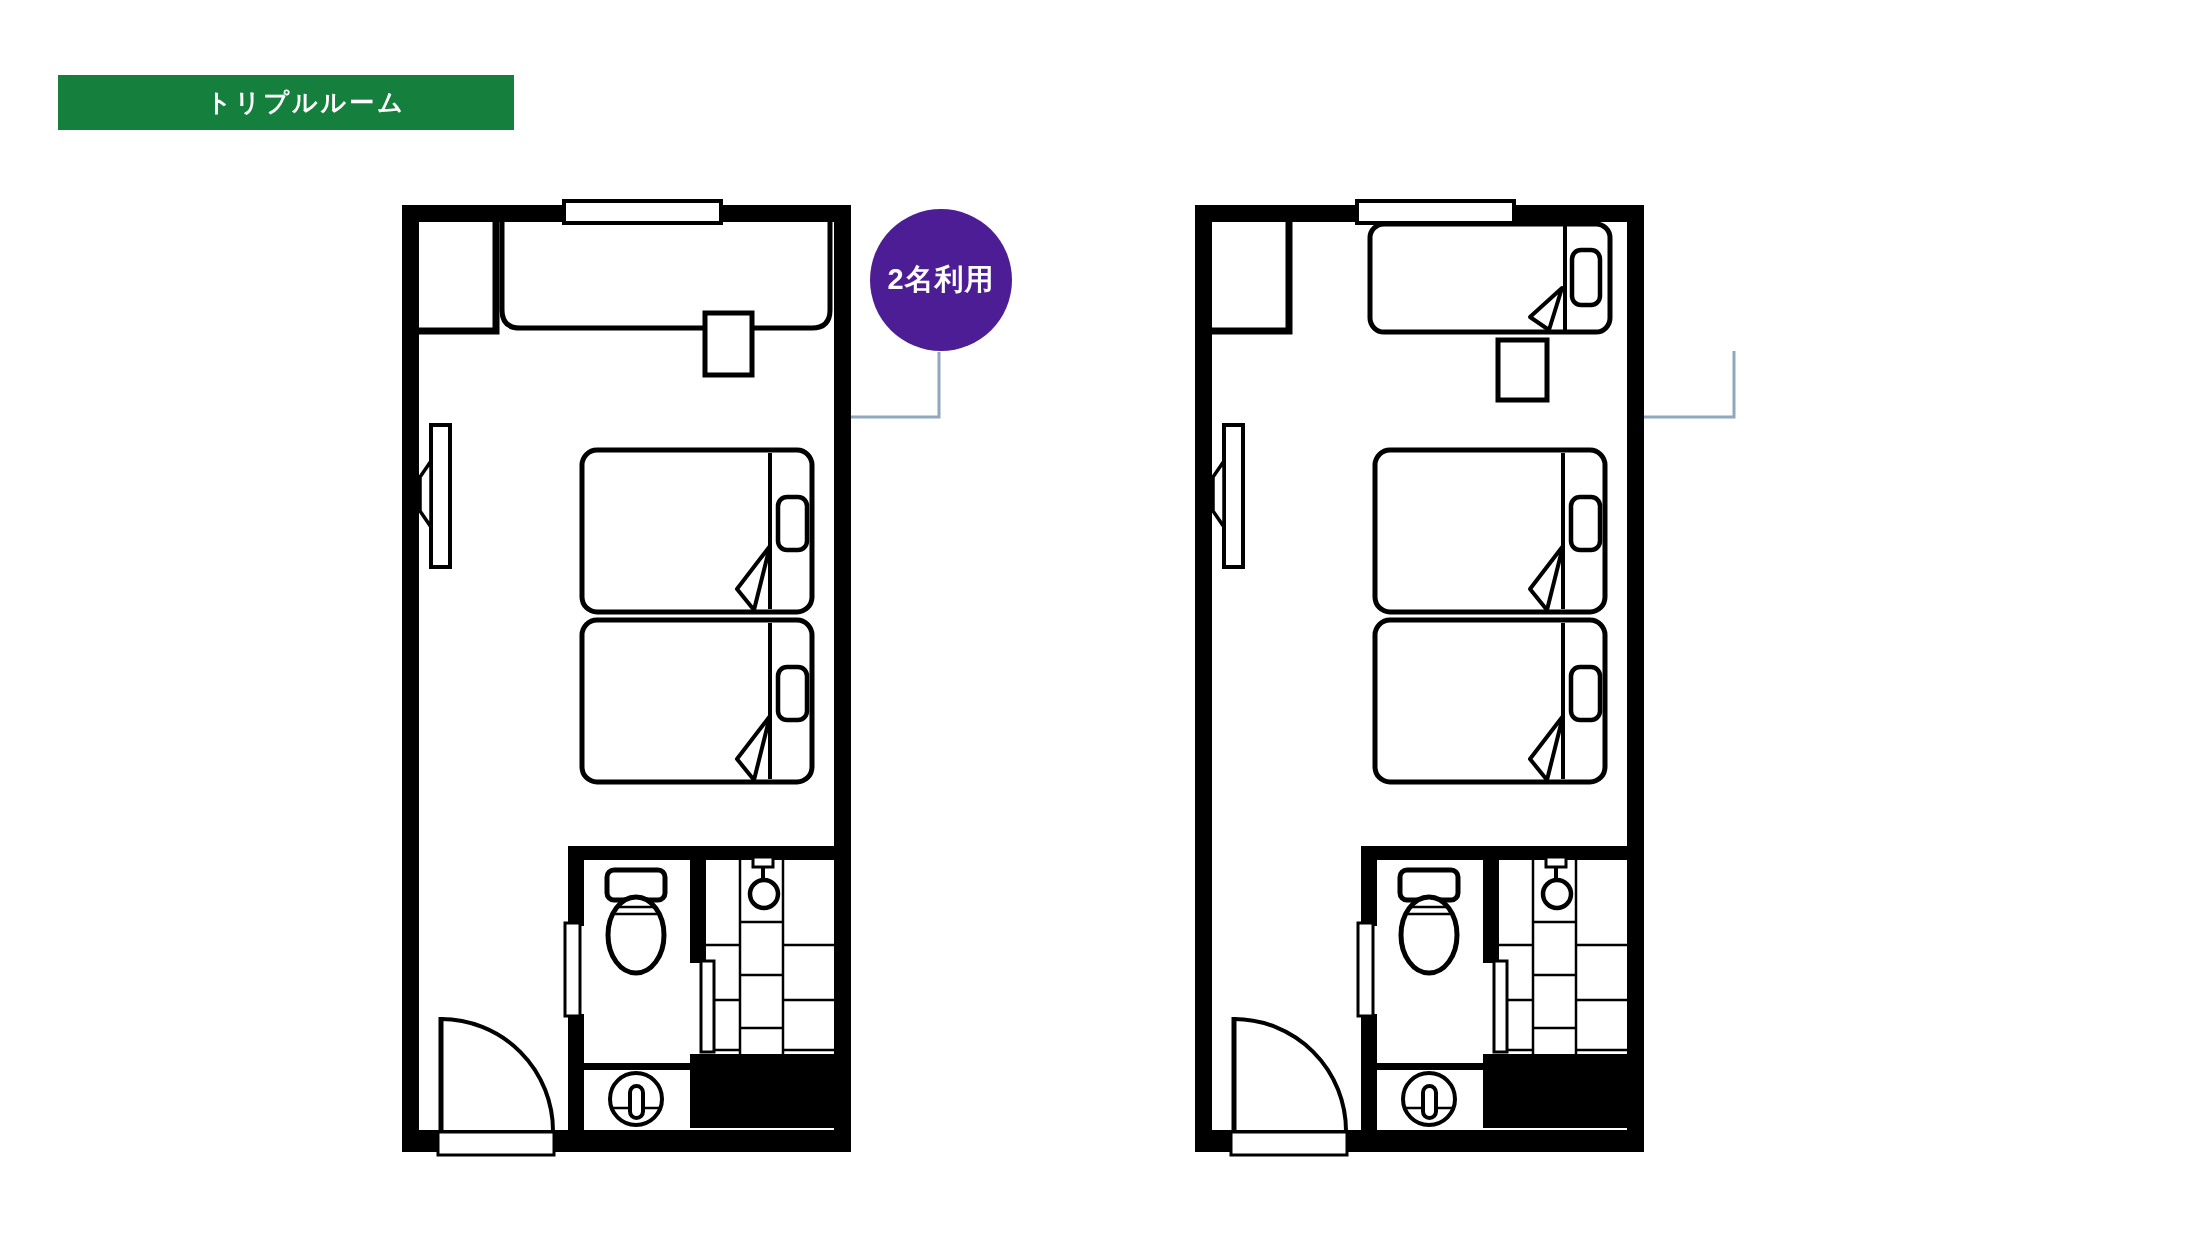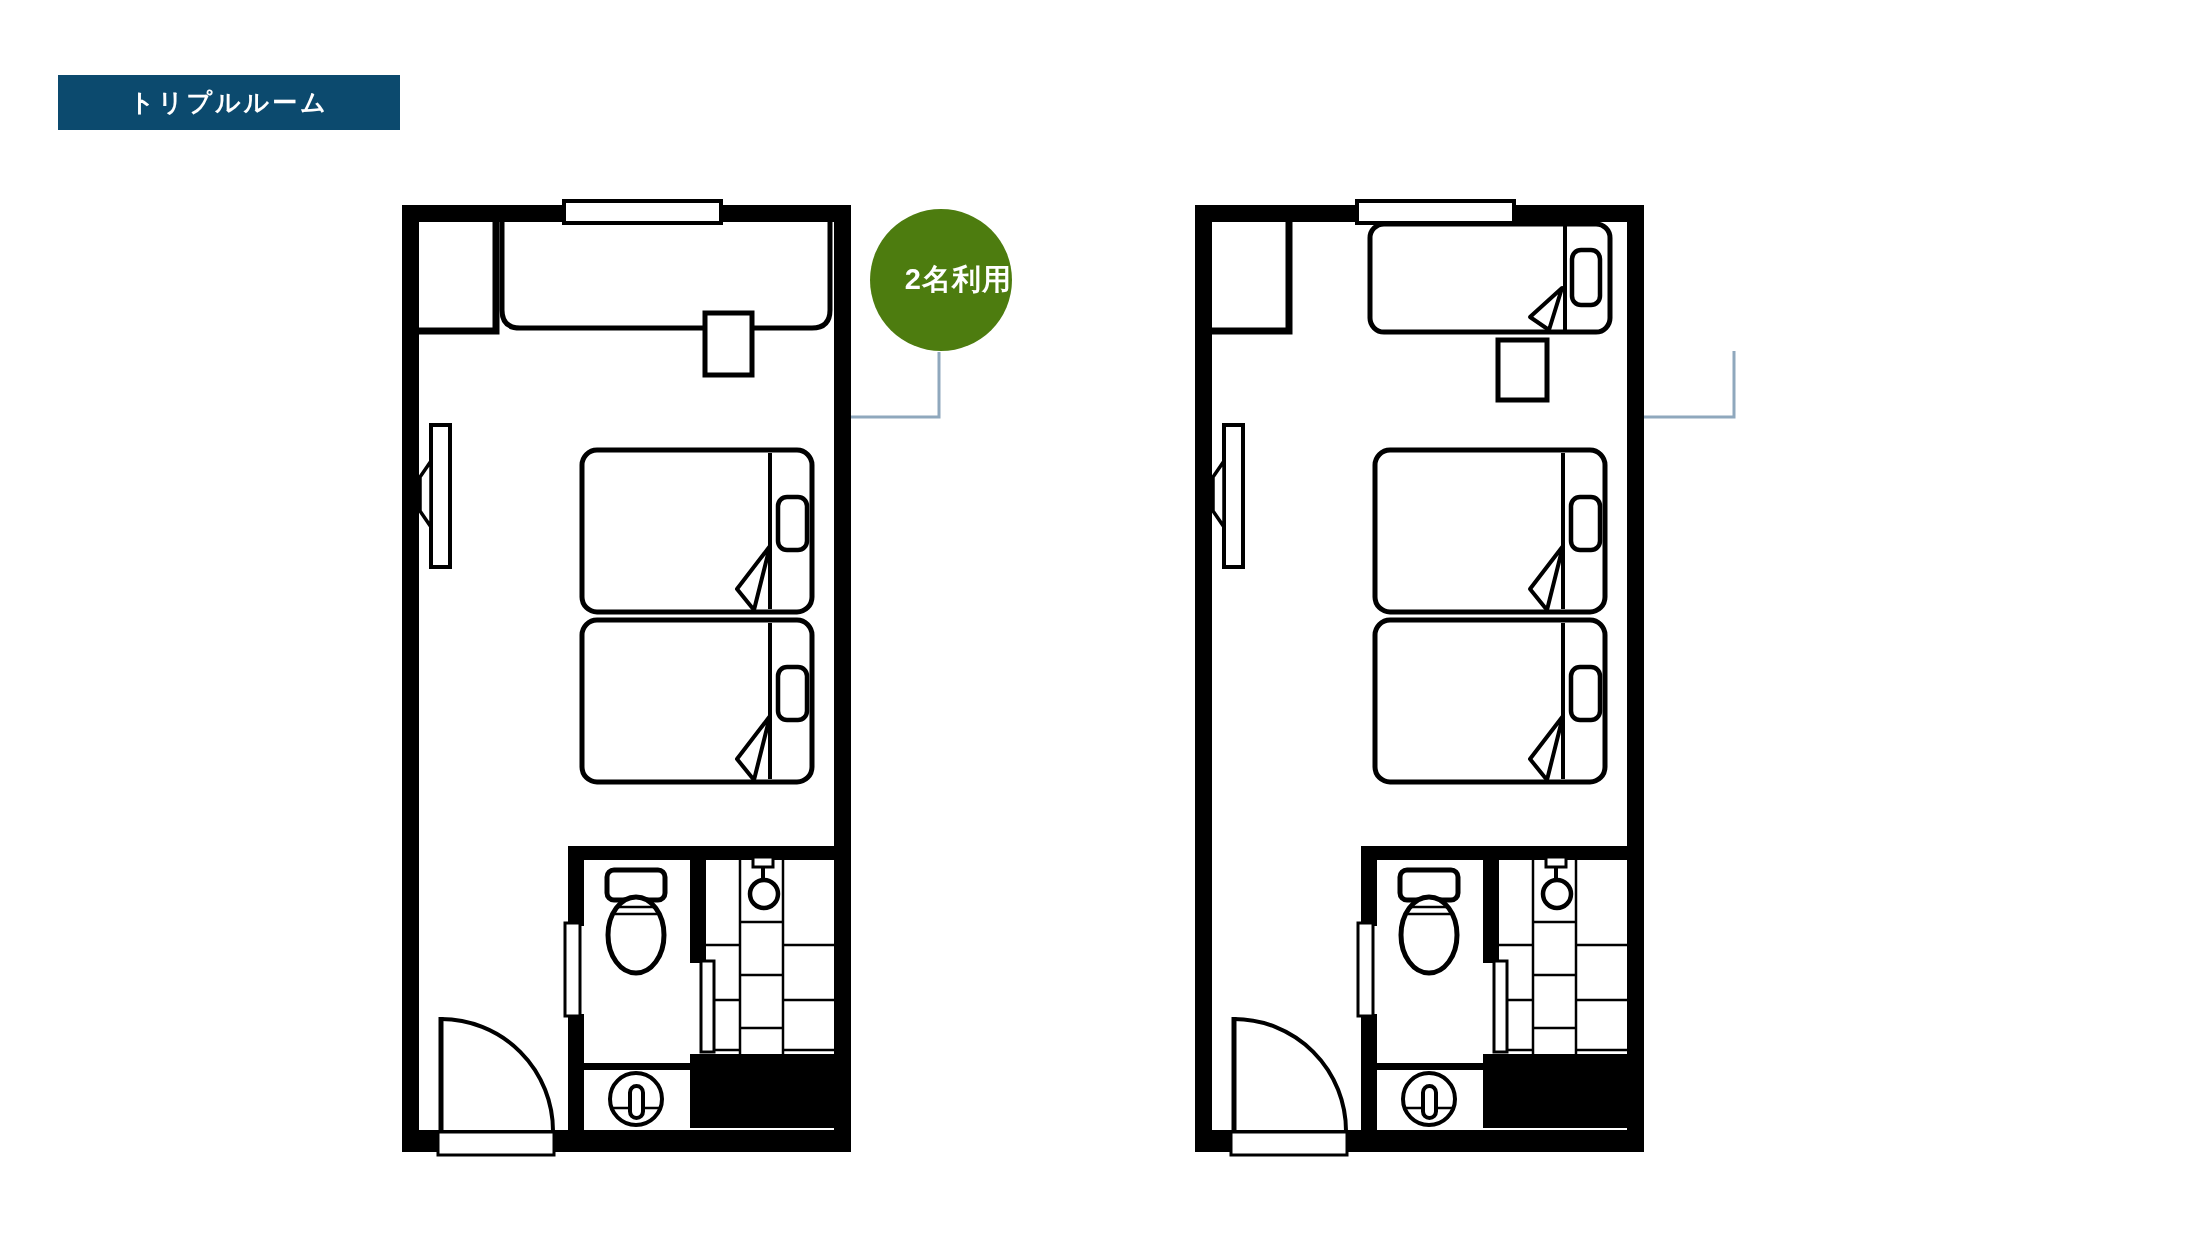--- a/index.html
+++ b/index.html
@@ -17,44 +17,45 @@
   }
   .plans-svg {
     position: absolute;
     left: 0;
     top: 0;
   }
   .title-badge {
     position: absolute;
     left: 58px;
     top: 75px;
-    width: 342px;
+    width: 416px;
     height: 55px;
-    background: #0c4a6e;
+    background: #15803d;
     color: #ffffff;
     font-weight: bold;
     font-size: 25px;
     letter-spacing: 3px;
     display: flex;
     align-items: center;
     justify-content: center;
+    padding-left: 40px;
   }
   .occupancy-circle {
     position: absolute;
     width: 142px;
     height: 142px;
     border-radius: 50%;
-    background: #4d7c0f;
+    background: #4c1d95;
     color: #ffffff;
     font-weight: bold;
     font-size: 29px;
     letter-spacing: 1px;
     display: flex;
     align-items: center;
-    justify-content: flex-end;
+    justify-content: center;
   }
   .occupancy-circle.left { left: 870px; top: 209px; }
   .occupancy-circle.right { left: 1665px; top: 208px; }
 </style>
 </head>
 <body>
 
 <div class="canvas">
 
   <svg class="plans-svg" width="2208" height="1250" viewBox="0 0 2208 1250">

